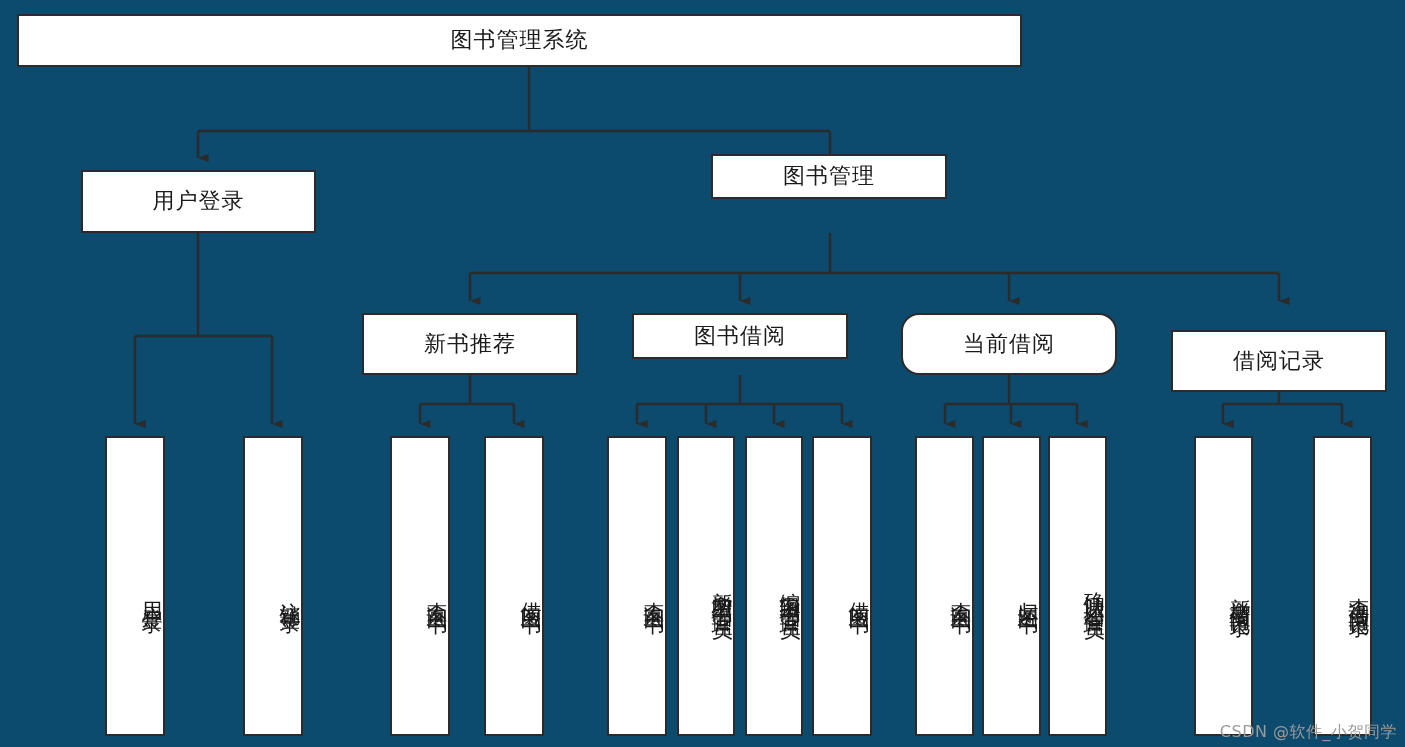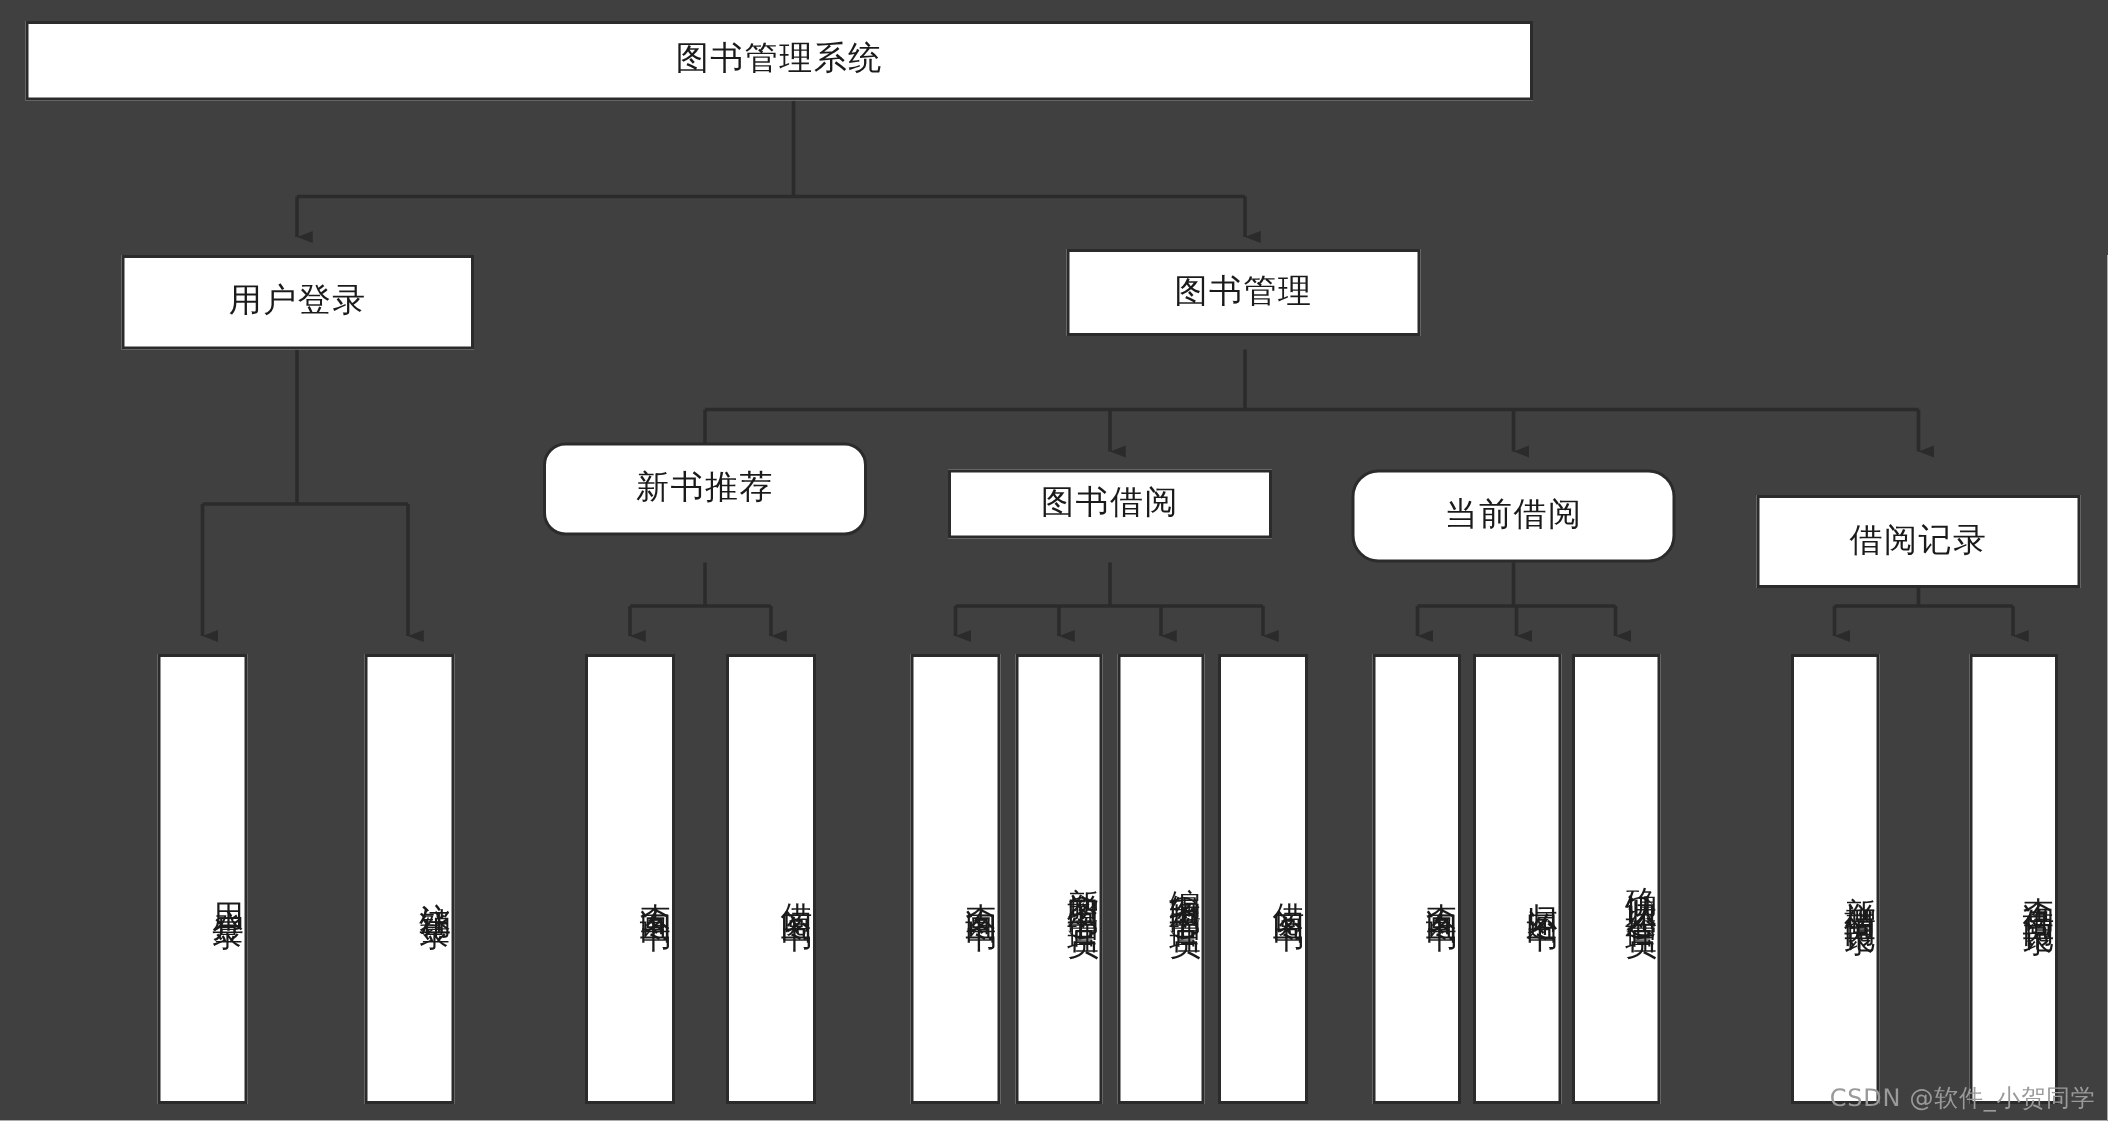--- a/index.html
+++ b/index.html
@@ -7,21 +7,21 @@
     padding: 0;
     background: #ffffff;
   }
   body {
     font-family: "DejaVu Sans", "Liberation Sans", sans-serif;
   }
   #canvas {
     position: relative;
     width: 1405px;
     height: 747px;
-    background: #404040;
+    background: #0c4a6e;
     overflow: hidden;
   }
   #connectors {
     position: absolute;
     left: 0;
     top: 0;
     width: 1405px;
     height: 747px;
     pointer-events: none;
   }
@@ -125,25 +125,25 @@
     </g>
   </svg>
 
   <div class="node root horiz" style="left:17px; top:14px; width:1005px; height:53px;">
     <span>图书管理系统</span>
   </div>
 
   <div class="node horiz" style="left:81px; top:170px; width:235px; height:63px;">
     <span>用户登录</span>
   </div>
-  <div class="node horiz" style="left:711px; top:166px; width:236px; height:58px;">
+  <div class="node horiz" style="left:711px; top:154px; width:236px; height:45px;">
     <span>图书管理</span>
   </div>
 
-  <div class="node horiz" style="left:362px; top:295px; width:216px; height:62px;border-radius:15px;">
+  <div class="node horiz" style="left:362px; top:313px; width:216px; height:62px;">
     <span>新书推荐</span>
   </div>
   <div class="node horiz" style="left:632px; top:313px; width:216px; height:46px;">
     <span>图书借阅</span>
   </div>
   <div class="node horiz" style="left:901px; top:313px; width:216px; height:62px;border-radius:18px;">
     <span>当前借阅</span>
   </div>
   <div class="node horiz" style="left:1171px; top:330px; width:216px; height:62px;">
     <span>借阅记录</span>

